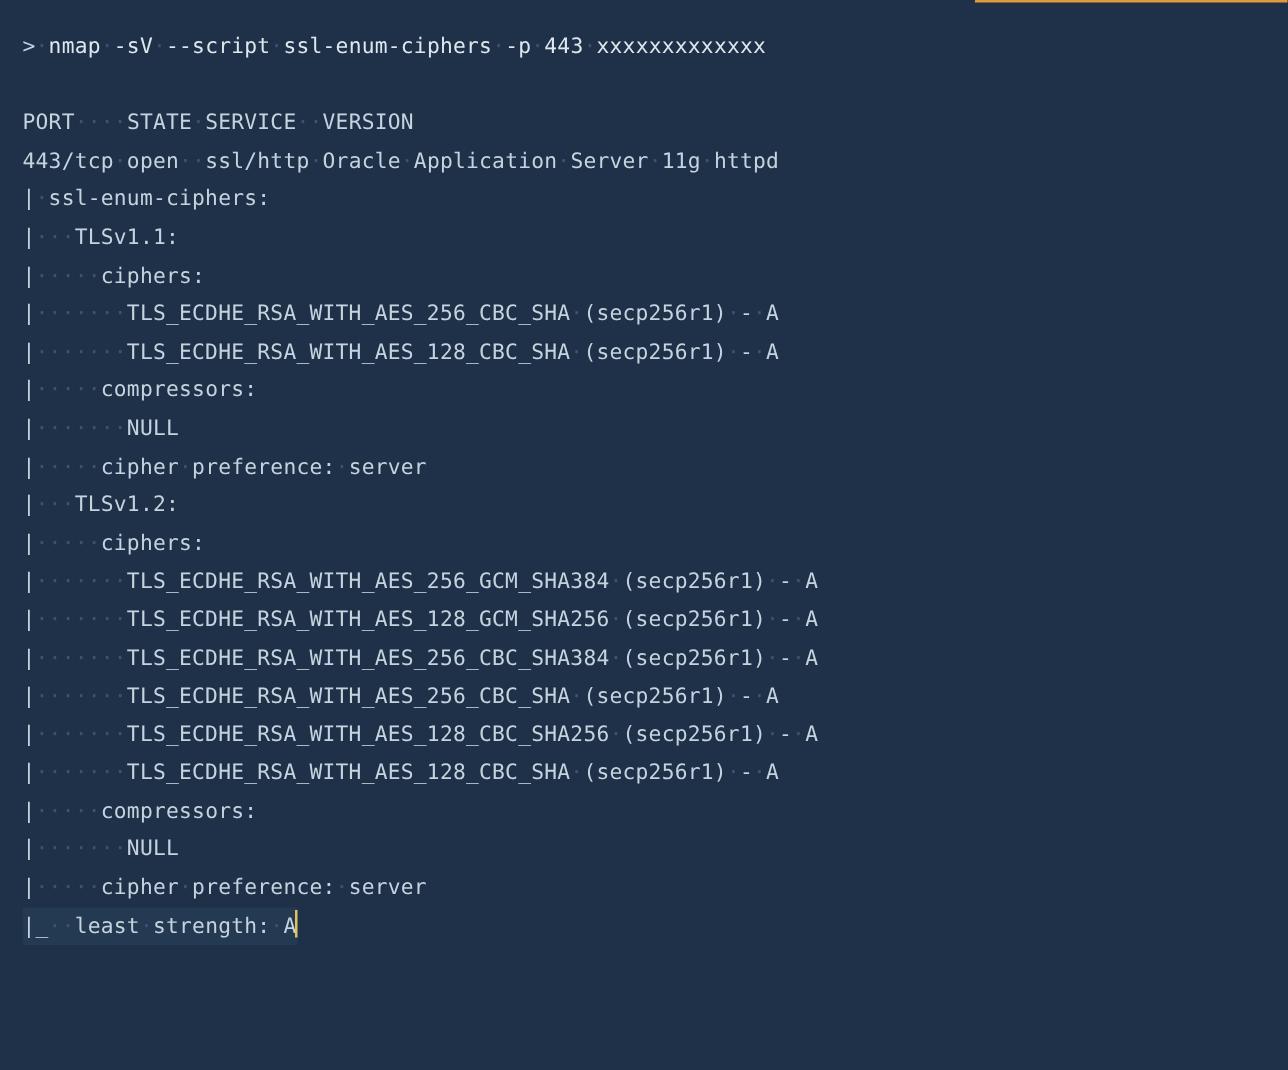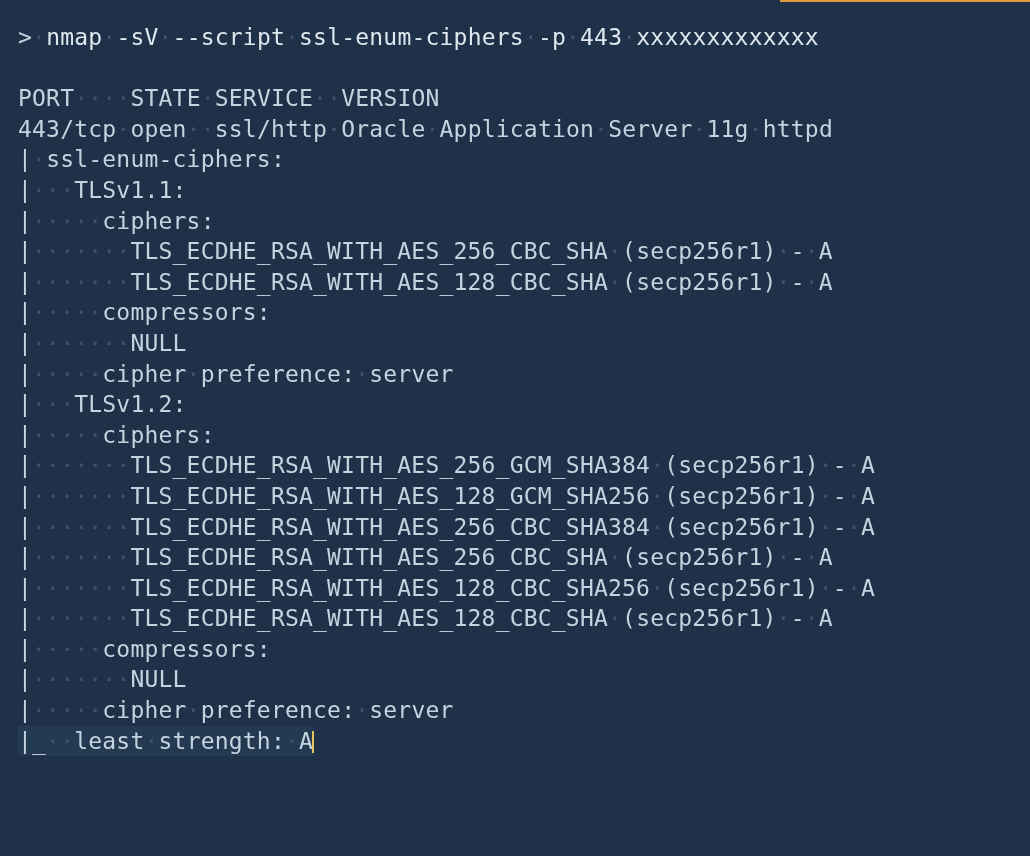--- a/index.html
+++ b/index.html
@@ -1,20 +1,20 @@
 <!DOCTYPE html>
 <html><head>
 <meta charset="utf-8">
 <style>
   html,body{margin:0;padding:0;width:1030px;height:856px;background:#1e3148;overflow:hidden}
   pre.term{
     margin:0;
     padding:22px 18px 18px 18px;
     font-family:"Menlo","Consolas","DejaVu Sans Mono","Liberation Mono",monospace;
-    font-size:23px;
+    font-size:17px;
     line-height:30.6px;
     color:#c5d3df;
     white-space:pre;
     letter-spacing:0.2px;
   }
   .ws{color:#3c526e}   
   .cmd{color:#dfe7ee}
   .prompt{color:#c5d3df}
   .cursor{
     display:inline-block;

